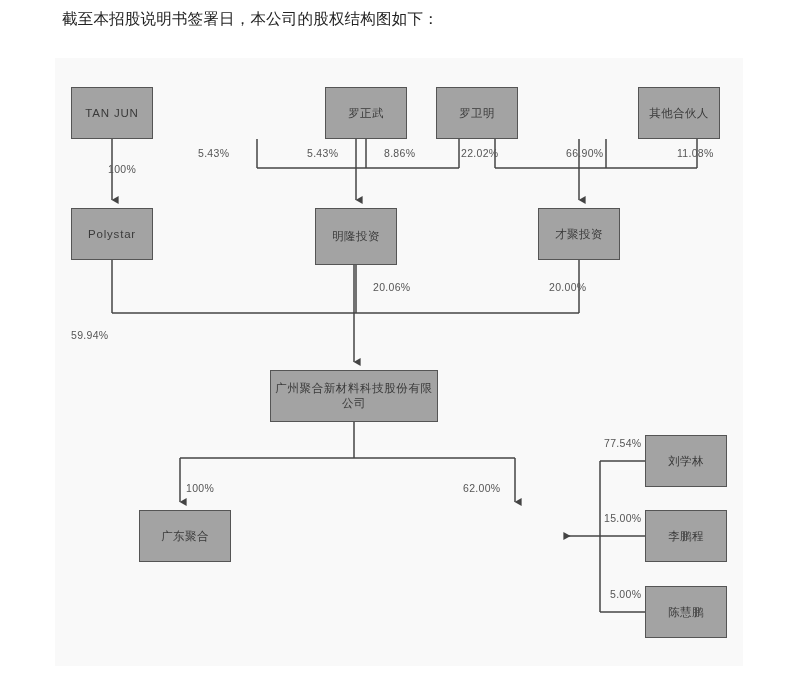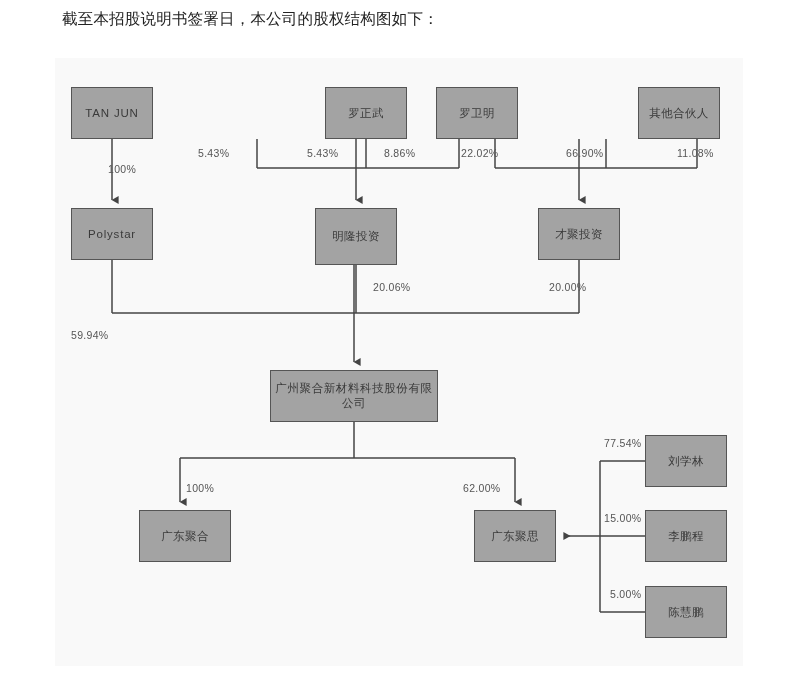--- a/index.html
+++ b/index.html
@@ -127,21 +127,20 @@
   <div class="node" style="left:381px; top:29px;  width:82px;  height:52px;">罗卫明</div>
   <div class="node" style="left:583px; top:29px;  width:82px;  height:52px;">其他合伙人</div>
 
   <div class="node latin" style="left:16px;  top:150px; width:82px;  height:52px;">Polystar</div>
   <div class="node" style="left:260px; top:150px; width:82px;  height:57px;">明隆投资</div>
   <div class="node" style="left:483px; top:150px; width:82px;  height:52px;">才聚投资</div>
 
   <div class="node company-main" style="left:215px; top:312px; width:168px; height:52px;">广州聚合新材料科技股份有限公司</div>
 
   <div class="node" style="left:84px;  top:452px; width:92px;  height:52px;">广东聚合</div>
-  <div class="node" style="left:419px; top:452px; width:82px;  height:52px;">广东聚思</div>
 
   <div class="node" style="left:590px; top:377px; width:82px;  height:52px;">刘学林</div>
   <div class="node" style="left:590px; top:452px; width:82px;  height:52px;">李鹏程</div>
   <div class="node" style="left:590px; top:528px; width:82px;  height:52px;">陈慧鹏</div>
 
   <div class="edge-label" style="left:53px;  top:105px;">100%</div>
   <div class="edge-label" style="left:143px; top:89px;">5.43%</div>
   <div class="edge-label" style="left:252px; top:89px;">5.43%</div>
   <div class="edge-label" style="left:329px; top:89px;">8.86%</div>
   <div class="edge-label" style="left:406px; top:89px;">22.02%</div>

